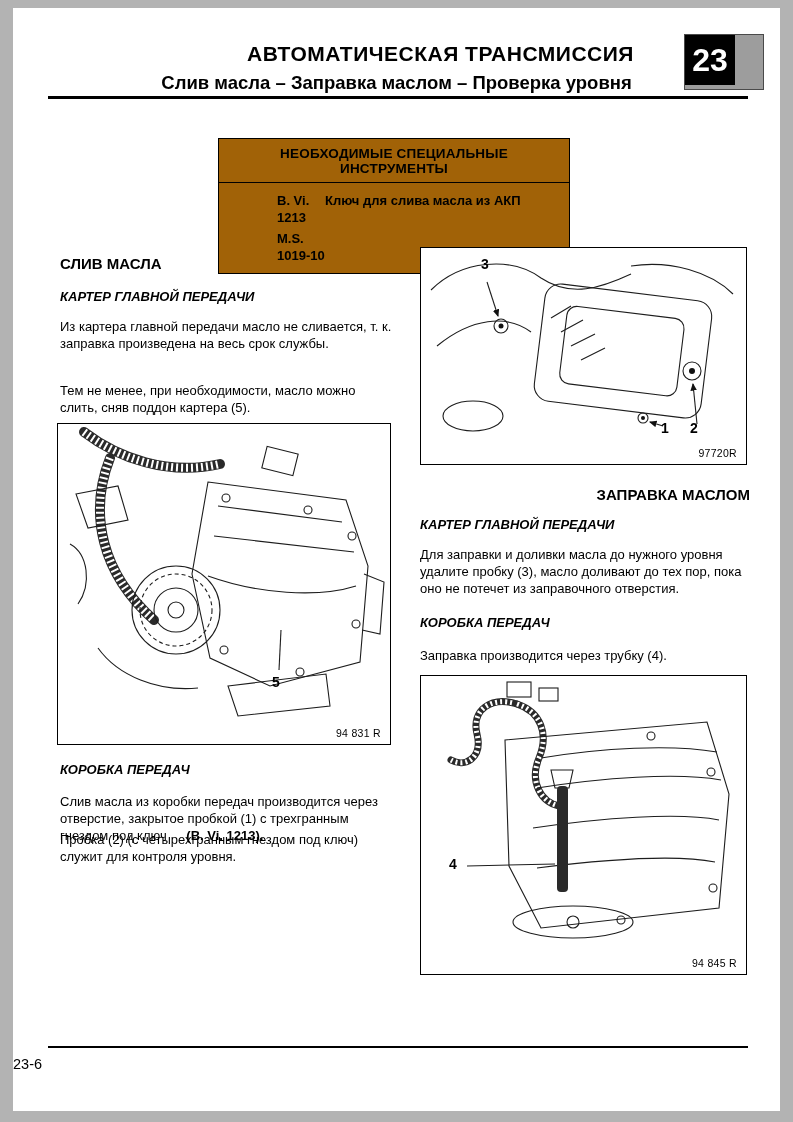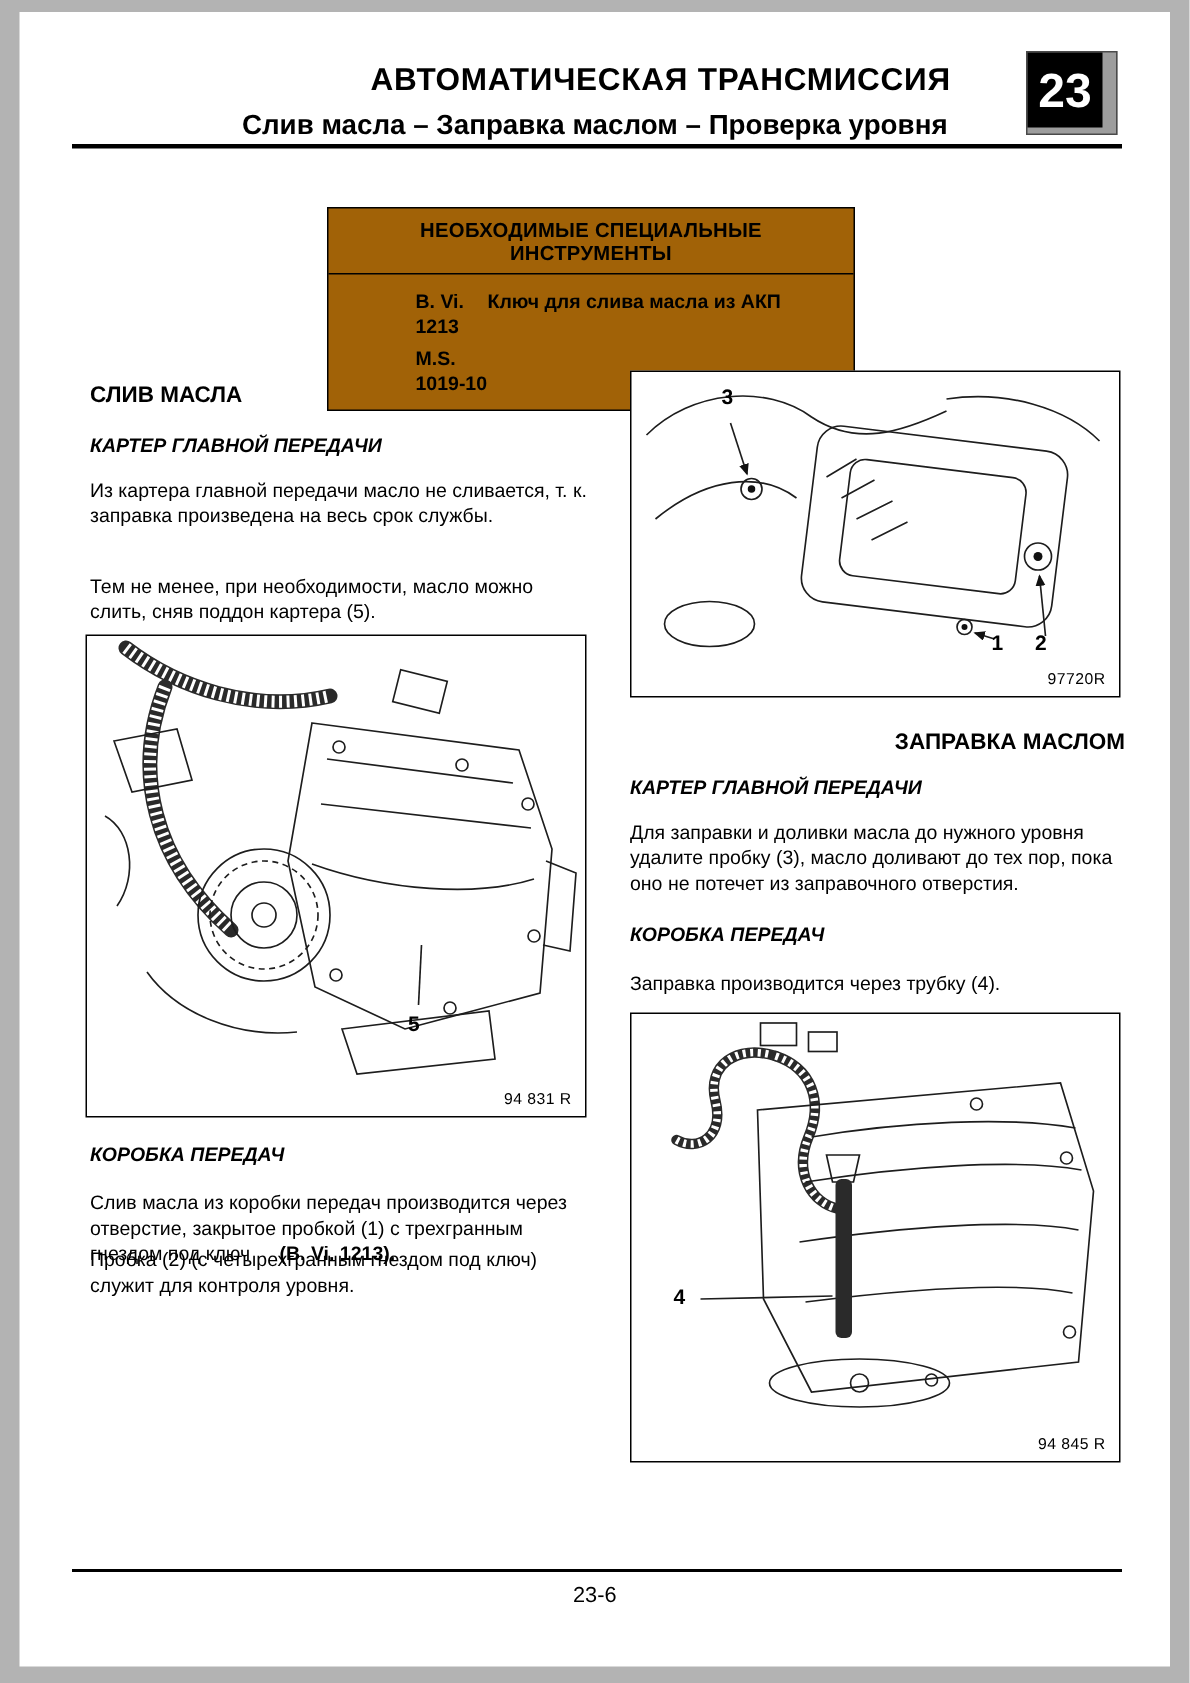--- a/index.html
+++ b/index.html
@@ -13,28 +13,28 @@
   }
   .page {
     position:absolute; left:13px; top:8px; width:767px; height:1103px;
     background:#ffffff;
   }
   .abs { position:absolute; }
 
   
   .title1 { left:0; top:34px; width:100%; text-align:center; font-size:21px; font-weight:bold; letter-spacing:.5px;margin-left:44px; }
   .title2 { left:0; top:64px; width:100%; text-align:center; font-size:18.5px; font-weight:bold; }
-  .badge  { left:671px; top:26px; width:61px; height:56px; background:#9d9d9d; border:1px solid #4a4a4a; }
+  .badge  { left:671px; top:26px; width:80px; height:56px; background:#9d9d9d; border:1px solid #4a4a4a; }
   .badge-inner {
     position:absolute; left:0; top:0; width:50px; height:50px; background:#000;
     color:#fff; font-size:32px; font-weight:bold; display:flex; align-items:center; justify-content:center;
   }
   .header-rule { left:35px; top:88px; width:700px; height:2.5px; background:#000; }
   .footer-rule { left:35px; top:1038px; width:700px; height:1.5px; background:#000; }
-  .page-number { left:0; top:1048px; width:100%; text-align:center; font-size:14.5px; }
+  .page-number { left:0; top:1048px; width:100%; font-size:14.5px; }
 
   
   .tools { left:205px; top:130px; width:352px; border:1.5px solid #000; background:#a16207; }
   .tools-header {
     border-bottom:1.5px solid #000; padding:7px 10px 6px;
     font-weight:bold; font-size:13.5px; text-align:center; letter-spacing:.2px;
   }
   .tools-body { padding:6px 10px 8px; }
   .tools-row { display:flex; font-size:13px; font-weight:bold; line-height:1.3; margin-top:4px; }
   .tool-code { width:96px; flex:0 0 96px;padding-left:48px; }

